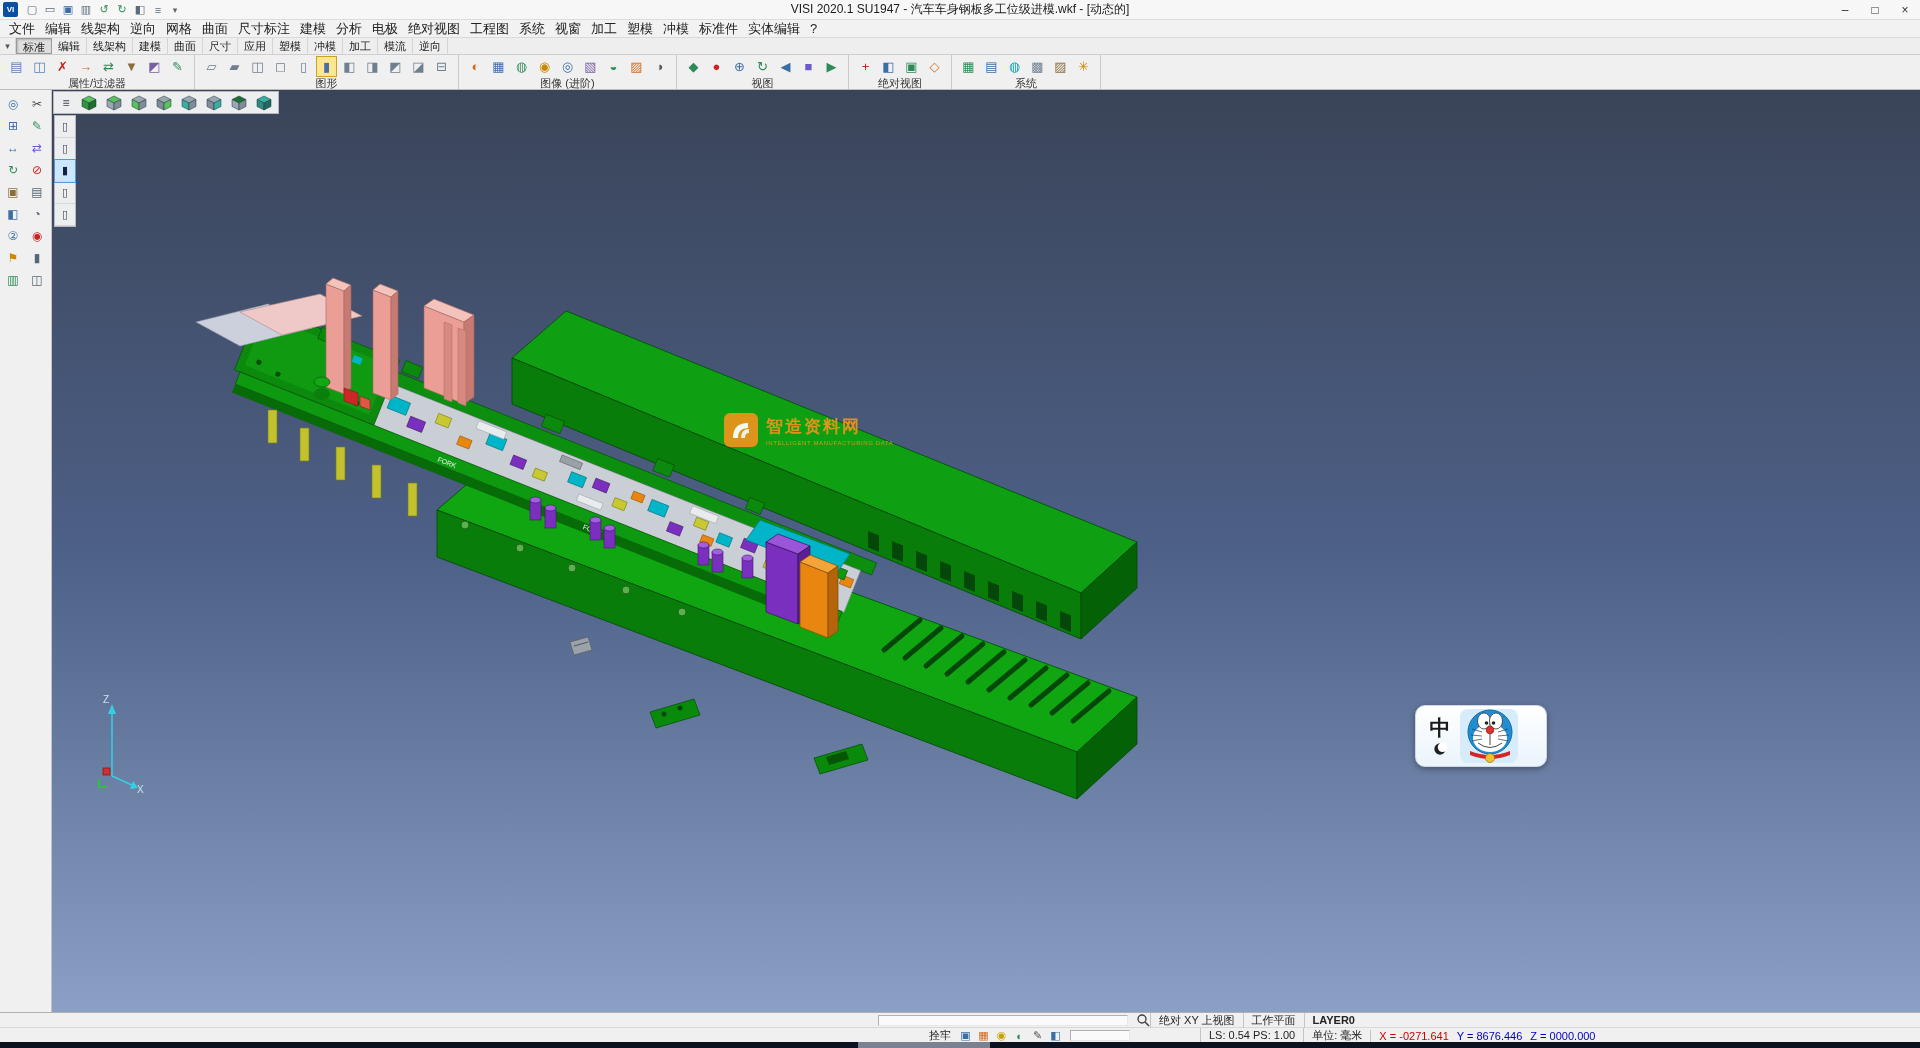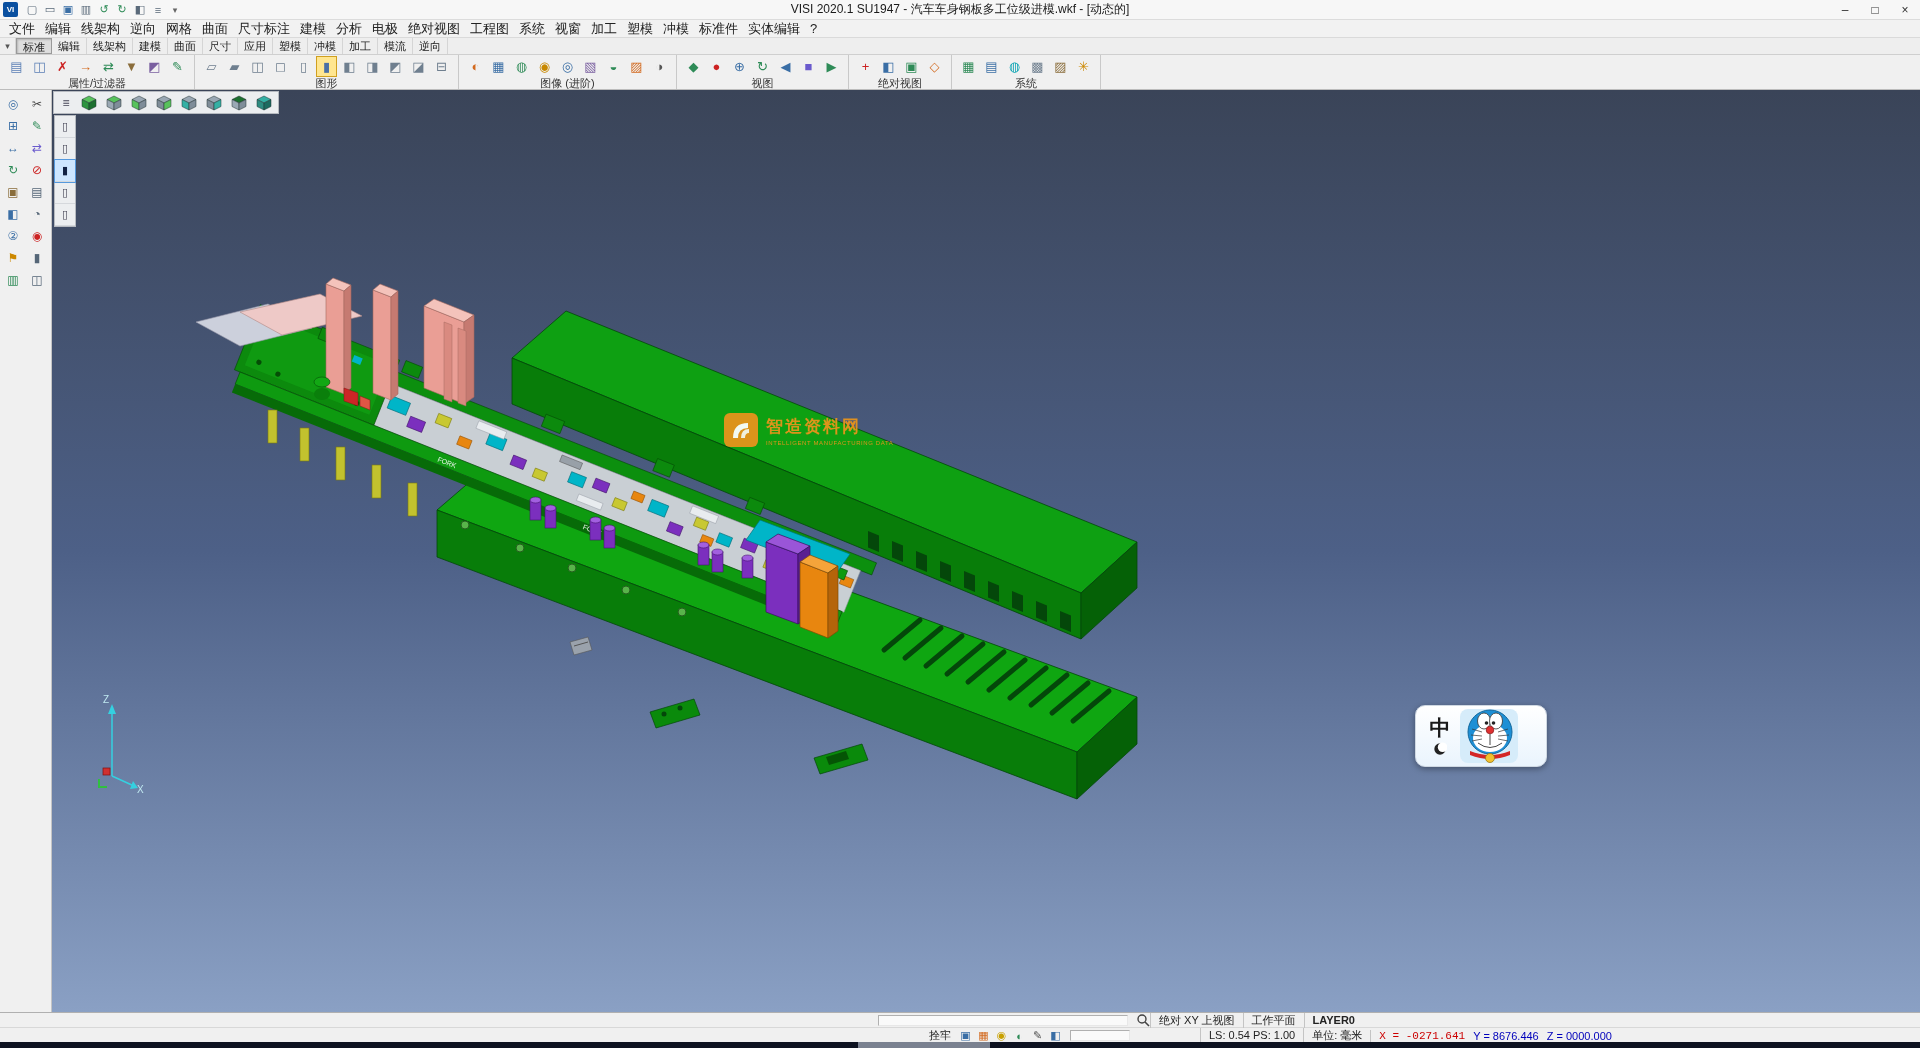--- a/index.html
+++ b/index.html
@@ -70,21 +70,21 @@
   .spacer-b { width:925px; }
   .sunken { height:11px; background:#fafafa; border:1px solid #b0b0b0; border-bottom-color:#e8e8e8; border-right-color:#e8e8e8; }
   .sunken.wide { width:250px; }
   .sunken.small { width:60px; margin-left:4px; }
   .lock-label { padding:0 4px; white-space:nowrap; }
   .status-icons { display:flex; gap:1px; margin:0 2px; }
   .st-icon { width:17px; height:14px; display:flex; align-items:center; justify-content:center; font-size:11px; }
   .mag { margin-left:8px; display:flex; align-items:center; }
   .gap70 { width:70px; }
   .coords { display:flex; gap:8px; padding:0 8px; border-left:1px solid #c4c4c4; white-space:nowrap; }
-  .cx { color:#cc0000;font-family:Liberation Mono, monospace; }
+  .cx { color:#cc0000; }
   .cyz { color:#0000bb; }
   .trail { flex:1; }
 
   
   .taskbar { position:absolute; left:0; top:1042px; width:1920px; height:6px; background:#0d1220; }
   .taskbar-box { position:absolute; left:858px; top:0; width:132px; height:6px; background:#7a8190; }
 
   
   .tc { fill:#00b5c8; stroke:#006d7a; stroke-width:.6; }
   .tp { fill:#7b2fbe; stroke:#45156e; stroke-width:.6; }

